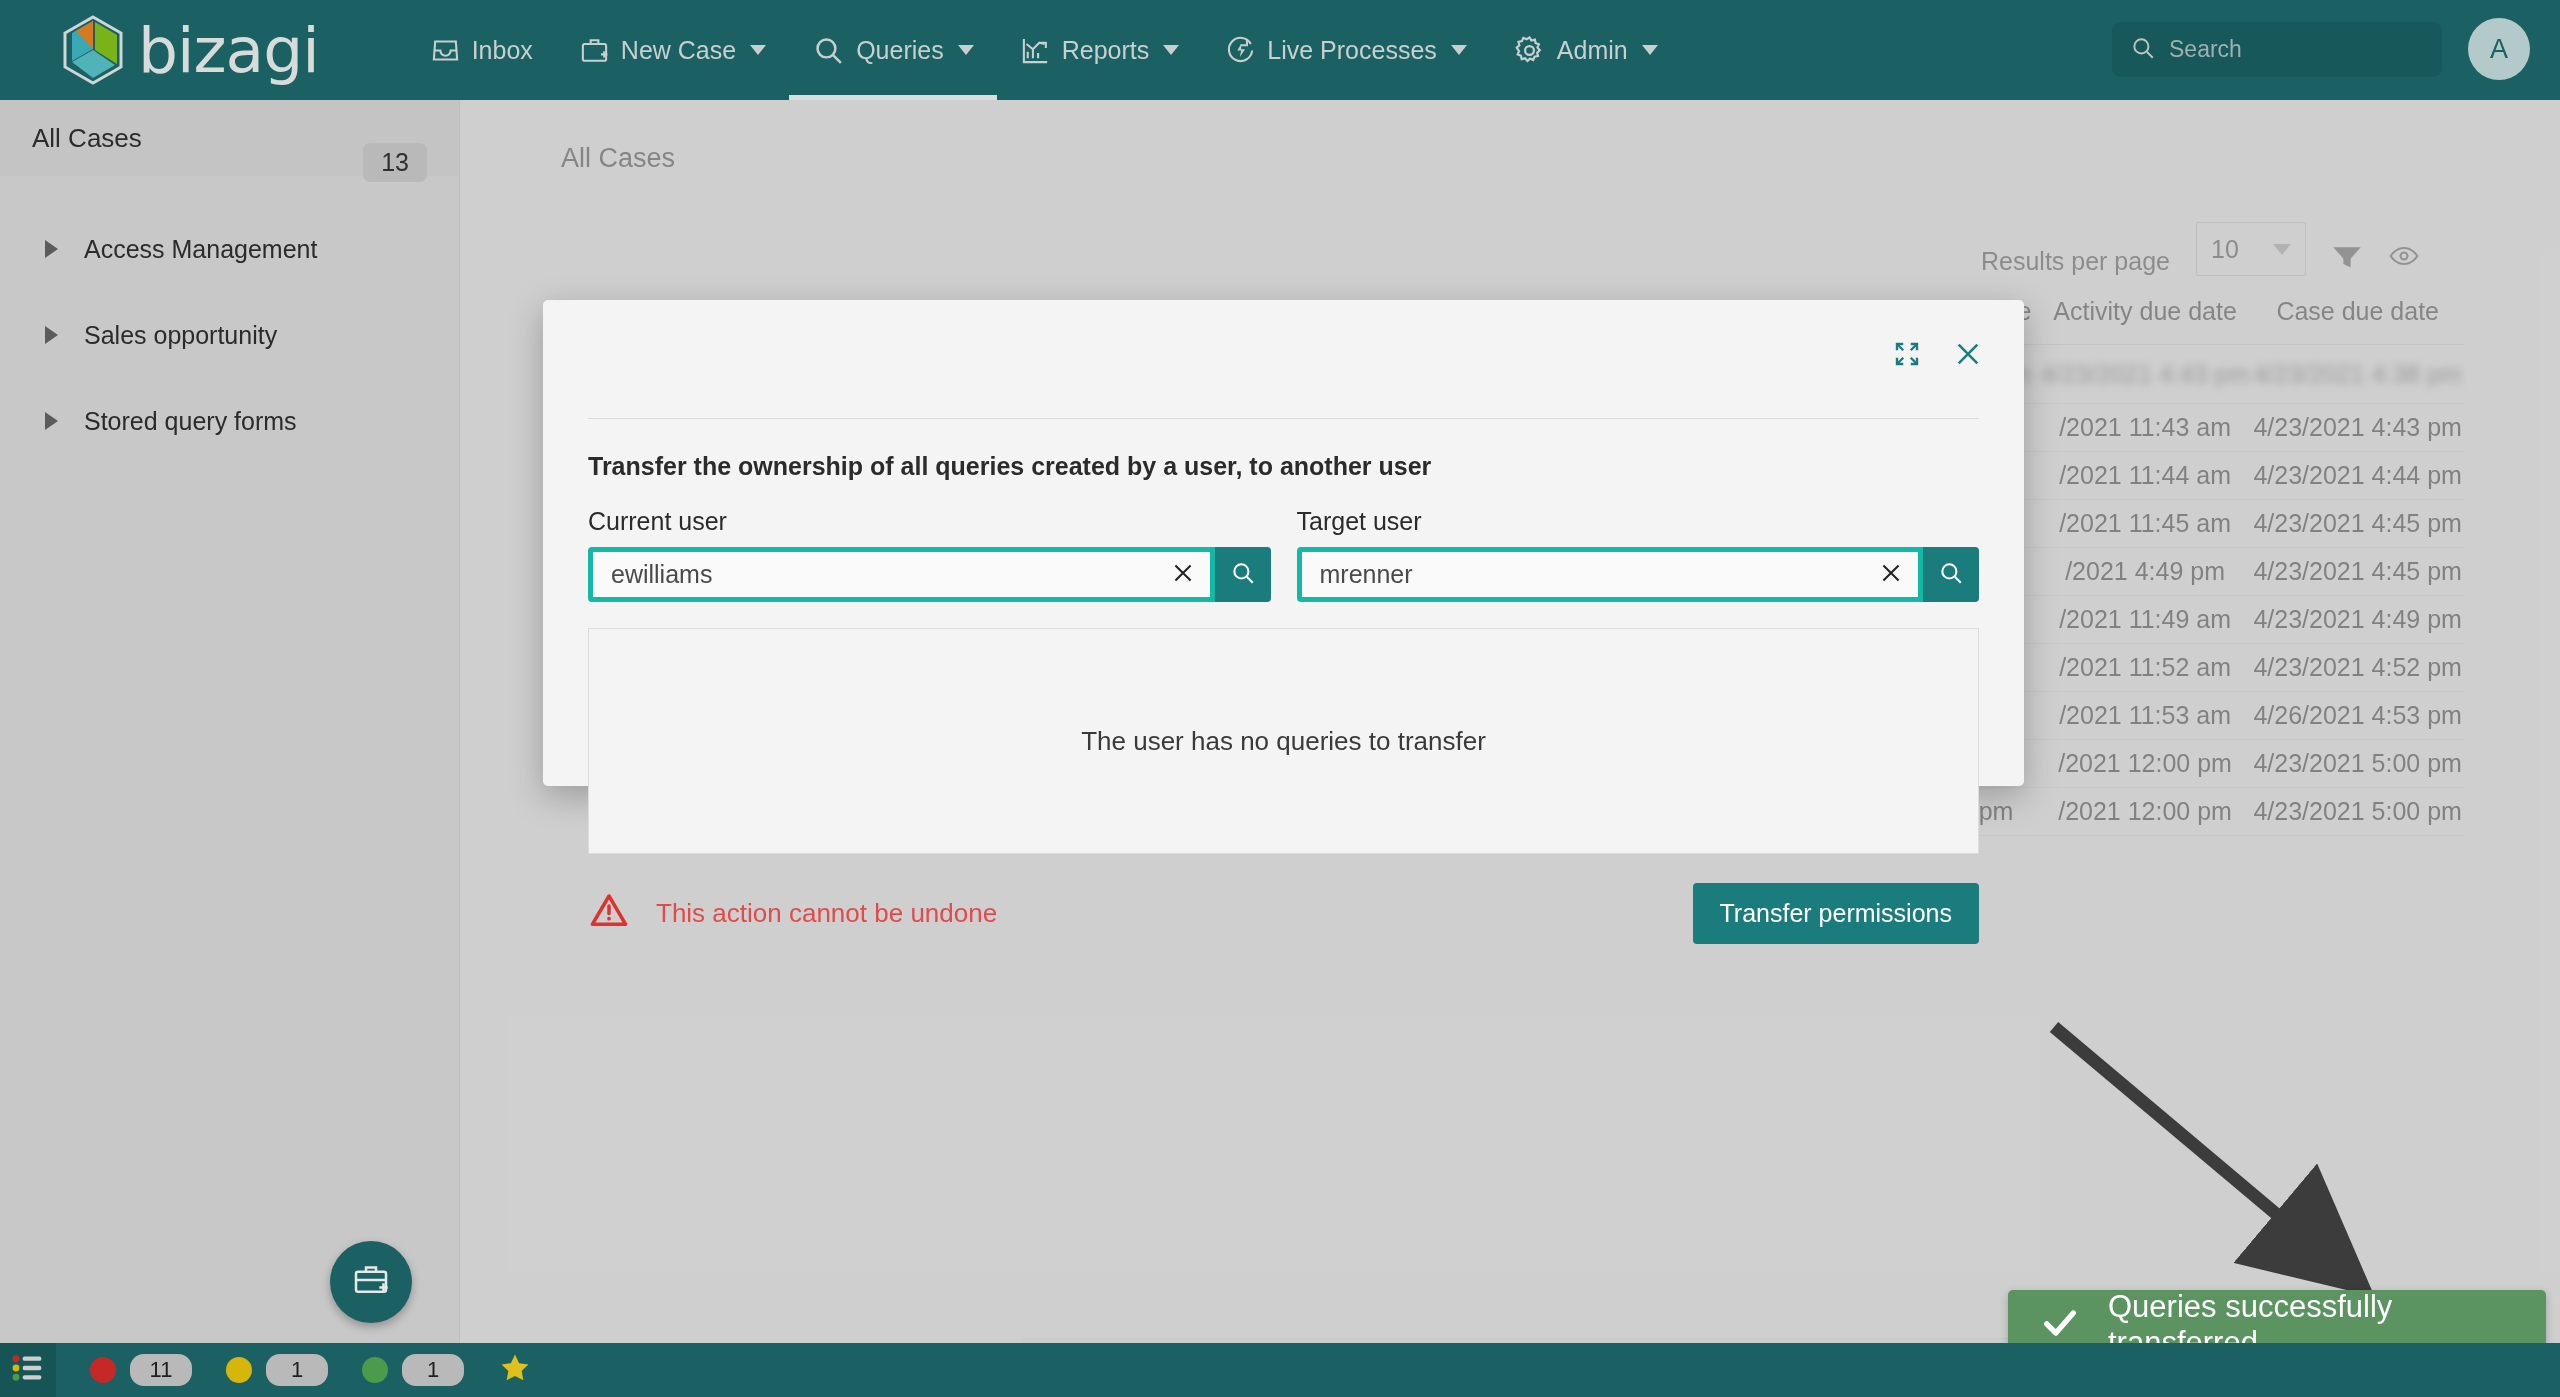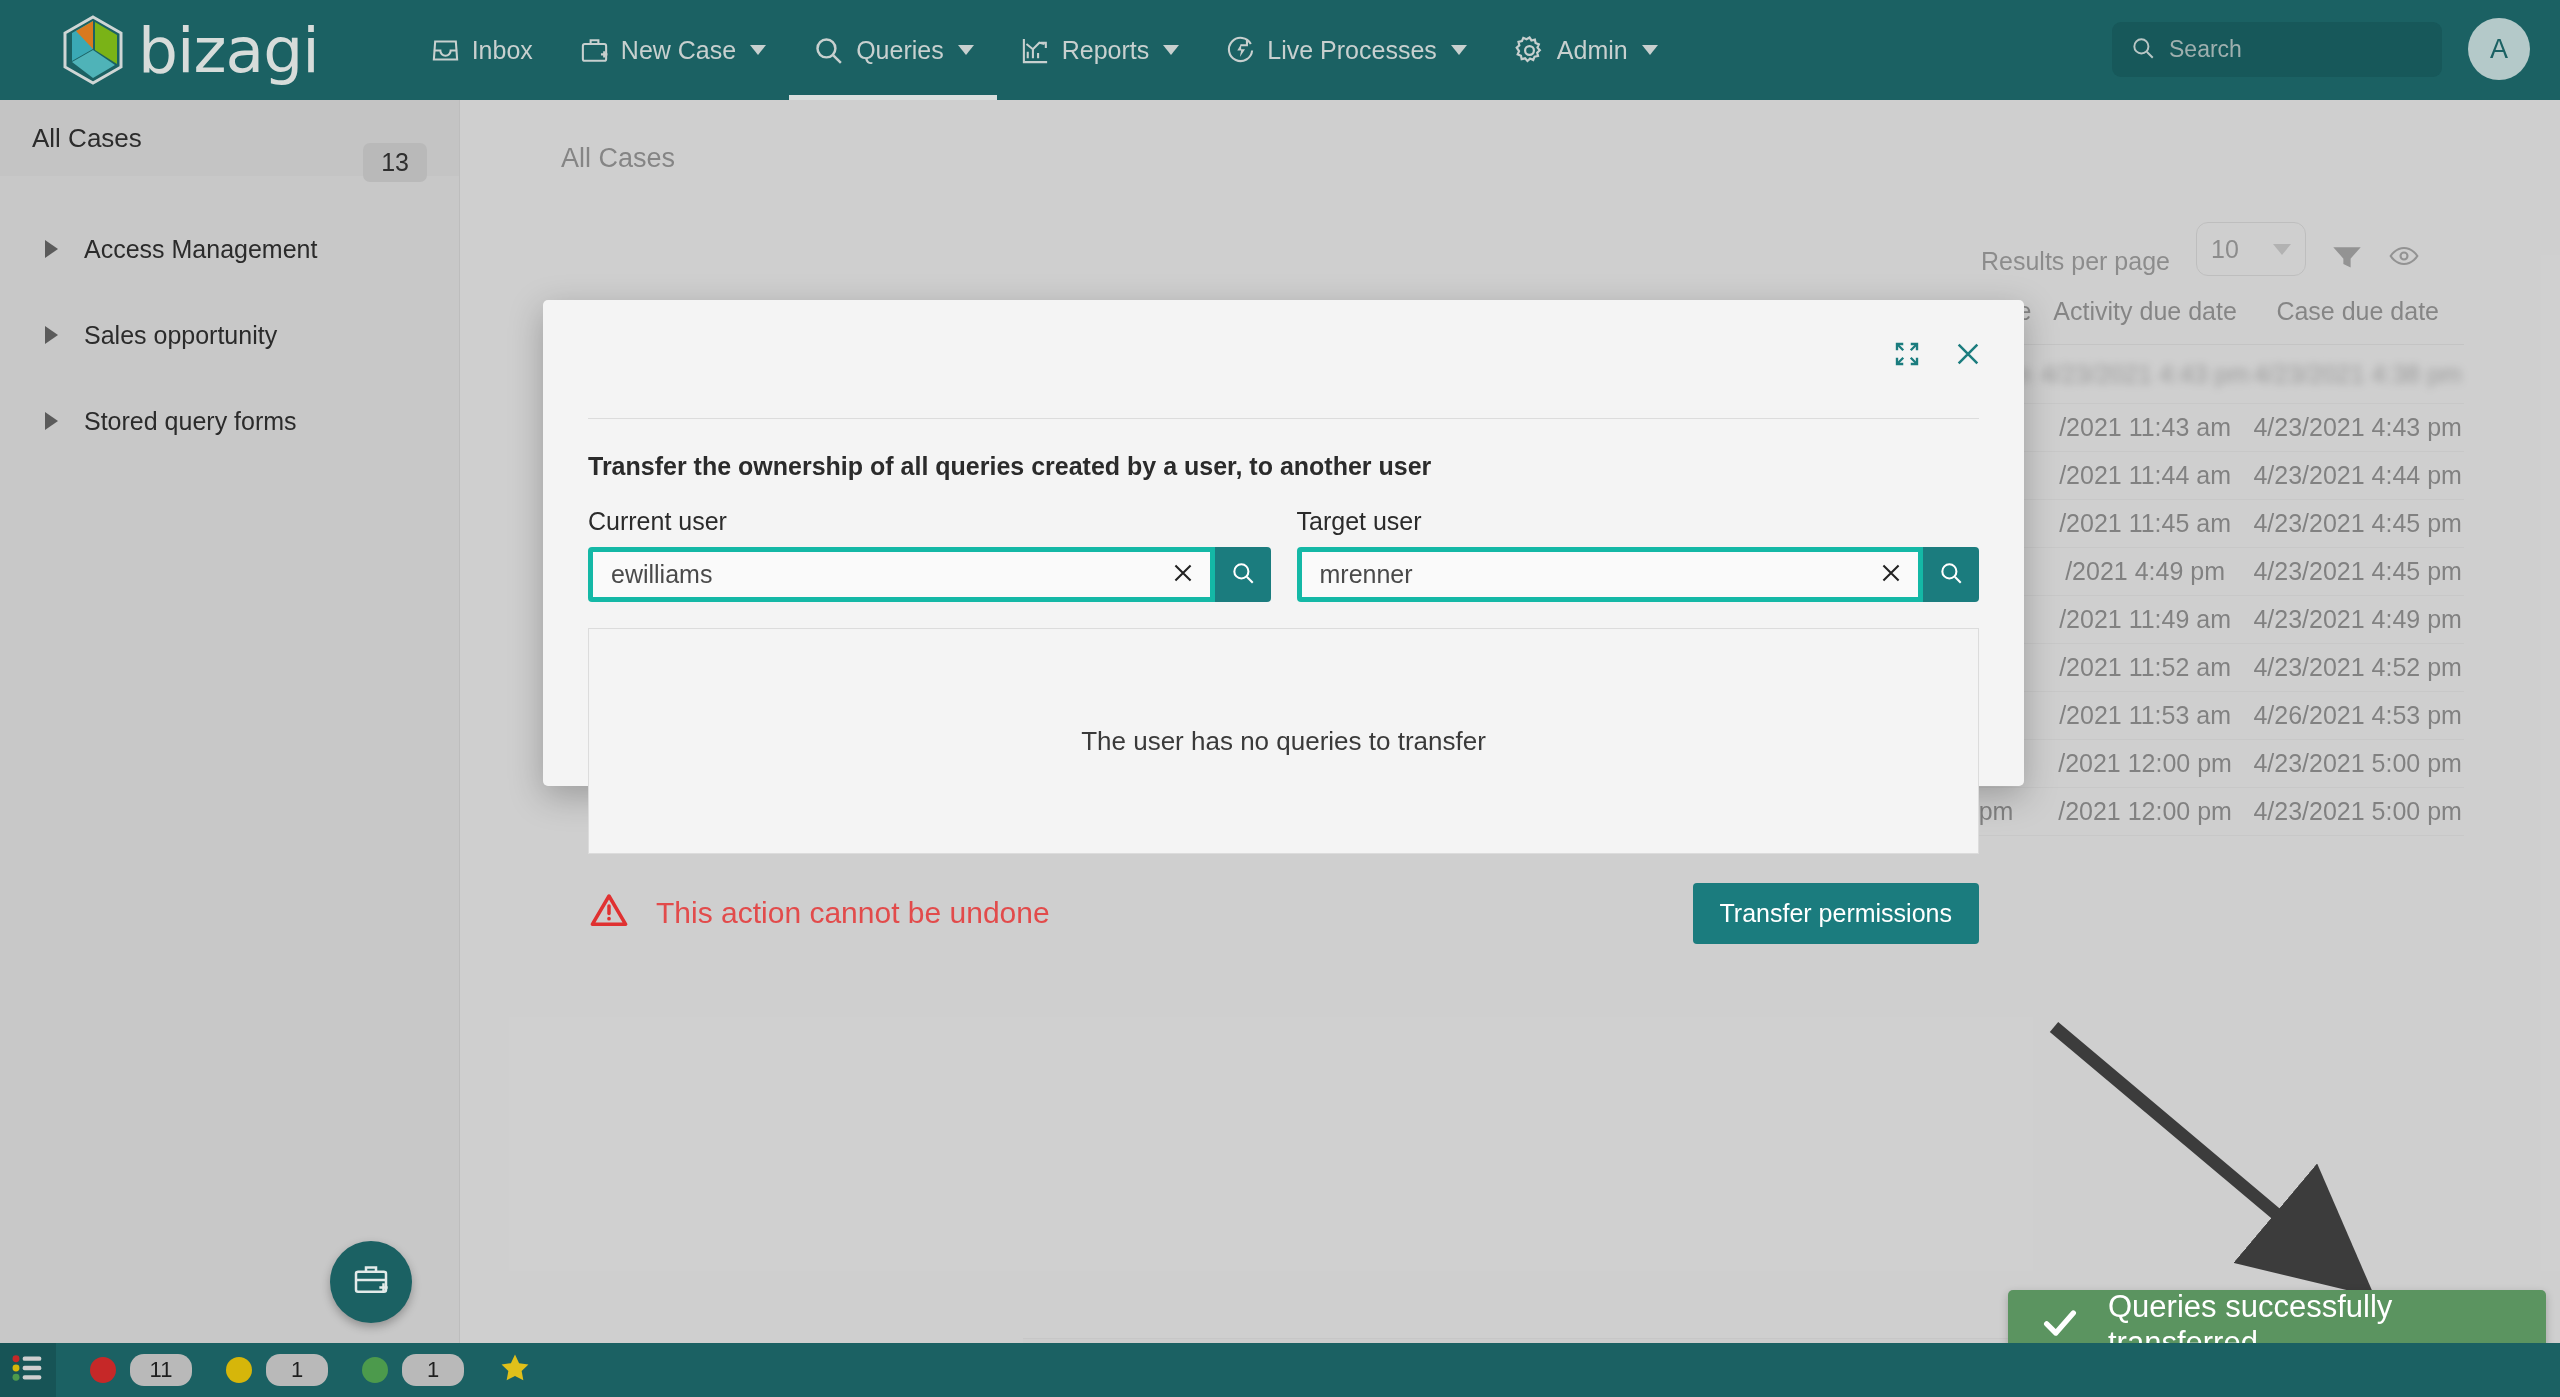--- a/index.html
+++ b/index.html
@@ -69,21 +69,21 @@
     background:#1b6163; box-shadow:0 4px 10px rgba(0,0,0,.28);
     display:flex; align-items:center; justify-content:center; cursor:pointer;
   }
 
   
   .main { position:absolute; top:100px; left:460px; right:0; bottom:54px; background:#cfcfcf; }
   .main-title { font-size:27px; color:#2b2b2b; margin:43px 0 0 101px; }
   .grid-toolbar { position:absolute; right:140px; top:122px; display:flex; align-items:flex-end; gap:26px; }
   .rpp-label { font-size:25px; color:#3a3a3a; }
   .rpp-select {
-    width:110px; height:54px; border:1px solid #a9a9a9; border-radius:12px;
+    width:110px; height:54px; border:1px solid #a9a9a9; border-radius:2px;
     display:flex; align-items:center; justify-content:space-between; padding:0 14px;
     font-size:25px; color:#3a3a3a; background:transparent; cursor:pointer;
   }
   .sel-caret { width:0;height:0;border-left:9px solid transparent;border-right:9px solid transparent;border-top:11px solid #8e8e8e; }
 
   table.grid { position:absolute; top:185px; left:563px; right:96px; border-collapse:collapse; }
   table.grid th {
     font-size:25px; font-weight:400; color:#2b2b2b; padding:12px 0 18px; text-align:center;
     border-bottom:1px solid #b6b6b6;
   }
@@ -126,21 +126,21 @@
     width:56px; background:#1b7c7e; border-radius:0 4px 4px 0;
     display:flex; align-items:center; justify-content:center; cursor:pointer;
   }
   .empty-panel {
     margin:26px 45px 0; height:226px; border:1px solid #dcdcdc; background:#f4f4f4;
     display:flex; align-items:center; justify-content:center;
   }
   .empty-text { font-size:26px; color:#3a3a3a; }
   .modal-foot { display:flex; align-items:center; margin:26px 45px 0; height:66px; }
   .warn { display:flex; align-items:center; gap:26px; }
-  .warn-text { font-size:30px; color:#e24b4b; }
+  .warn-text { font-size:26px; color:#e24b4b; }
   .btn-primary {
     margin-left:auto; background:#1b7c7e; color:#fff; font-size:25px;
     padding:16px 27px; border-radius:4px; border:0; cursor:pointer;
     font-family:"Liberation Sans", sans-serif;
   }
 
   
   .toast {
     position:absolute; left:2008px; top:1290px; width:538px; height:70px;
     background:#5b9460; border-radius:5px; display:flex; align-items:center; gap:28px;

